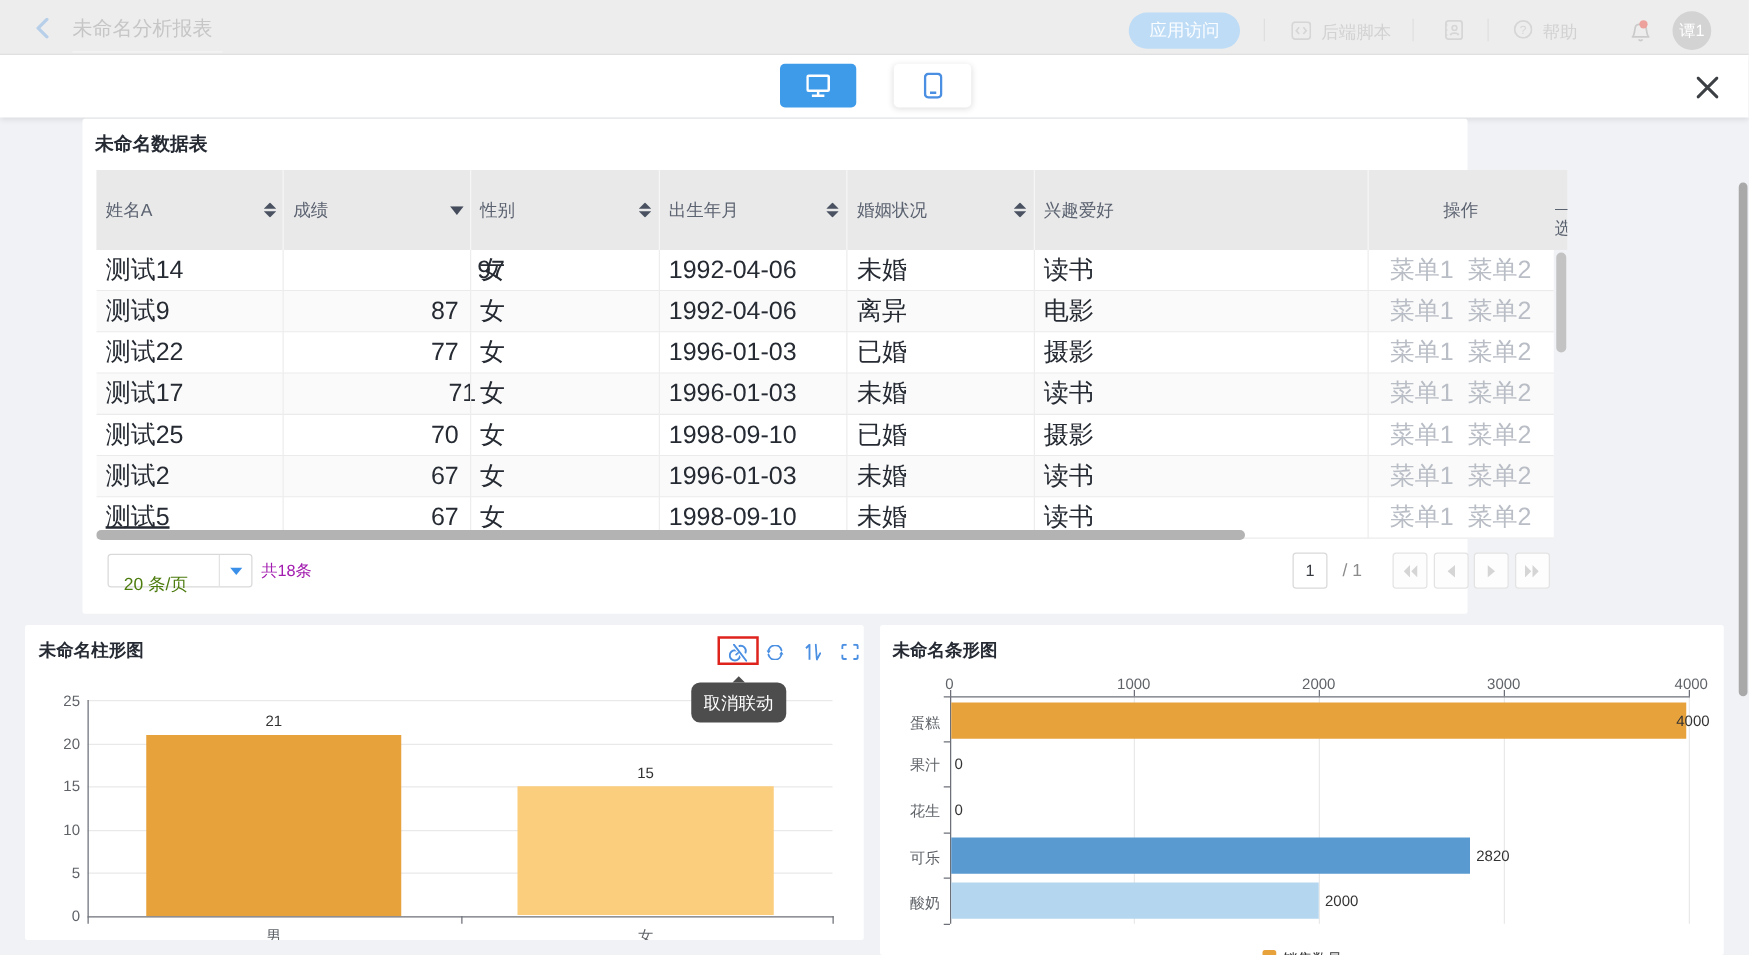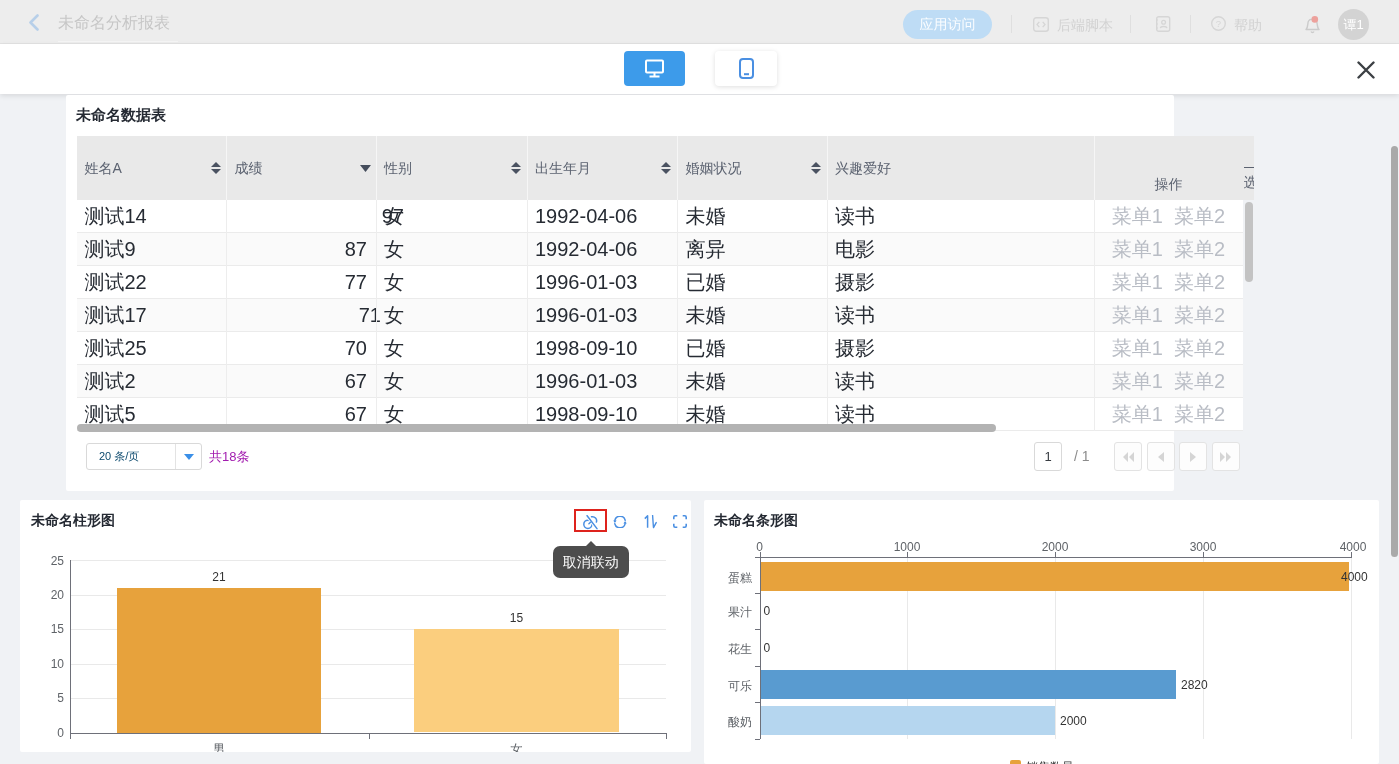--- a/index.html
+++ b/index.html
@@ -74,21 +74,21 @@
   <div class="abs" style="left:10px;top:11px;font-size:15px;font-weight:bold;color:#252a33;">未命名数据表</div>
   <div class="abs" id="tablewrap" style="left:10.5px;top:41px;width:1177px;height:297px;overflow:hidden;">
 
     <div class="abs" id="thead" style="left:0;top:0;width:1177px;height:64px;background:#e9e9e9;font-size:14px;color:#5b6270;">
       <div class="abs hc" style="left:0;width:150px;">姓名A</div>
       <div class="abs hc" style="left:150px;width:149.5px;">成绩</div>
       <div class="abs hc" style="left:299.5px;width:151px;">性别</div>
       <div class="abs hc" style="left:601px;width:149.5px;">婚姻状况</div>
       <div class="abs hc" style="left:450.5px;width:150.5px;">出生年月</div>
       <div class="abs hc" style="left:750.5px;width:267px;">兴趣爱好</div>
-      <div class="abs" style="left:1017.5px;width:149px;top:0;height:64px;line-height:64px;text-align:center;margin-top:16px;">操作</div>
+      <div class="abs" style="left:1017.5px;width:149px;top:0;height:64px;line-height:64px;text-align:center;">操作</div>
       <svg class="abs" style="left:134px;top:26px;" width="10" height="12" viewBox="0 0 10 12">
           <path d="M5 0 L10 5 H0 Z" fill="#4a5261"></path>
           <path d="M0 7 H10 L5 12 Z" fill="#4a5261"></path>
         </svg>
       <svg class="abs" style="left:283px;top:29px;" width="11" height="7" viewBox="0 0 11 7">
           <path d="M0 0 H11 L5.5 7 Z" fill="#454d5c"></path>
         </svg>
       <svg class="abs" style="left:434px;top:26px;" width="10" height="12" viewBox="0 0 10 12">
           <path d="M5 0 L10 5 H0 Z" fill="#4a5261"></path>
           <path d="M0 7 H10 L5 12 Z" fill="#4a5261"></path>
@@ -160,21 +160,21 @@
       <div class="row" style="top:165px;background:#fafafa;">
           <div style="left:8px;">测试2</div>
           <div style="left:150px;width:140.5px;text-align:right;">67</div>
           <div style="left:307.5px;">女</div>
           <div style="left:458.5px;">1996-01-03</div>
           <div style="left:609px;">未婚</div>
           <div style="left:758.5px;">读书</div>
           <div style="left:1017.5px;width:149px;text-align:center;color:#b9bdc5;">菜单1&nbsp;&nbsp;菜单2</div>
         </div>
       <div class="row" style="top:198px;background:#ffffff;">
-          <div style="left:8px;">测试5</div>
+          <div style="left:8px;text-decoration:underline;">测试5</div>
           <div style="left:150px;width:140.5px;text-align:right;">67</div>
           <div style="left:307.5px;">女</div>
           <div style="left:458.5px;">1998-09-10</div>
           <div style="left:609px;">未婚</div>
           <div style="left:758.5px;">读书</div>
           <div style="left:1017.5px;width:149px;text-align:center;color:#b9bdc5;">菜单1&nbsp;&nbsp;菜单2</div>
         </div>
       <div class="vline" style="left:149.5px;"></div>
       <div class="vline" style="left:299px;"></div>
       <div class="vline" style="left:450px;"></div>
@@ -182,21 +182,21 @@
       <div class="vline" style="left:750px;"></div>
       <div class="vline" style="left:1017px;"></div>
     </div>
 
     <div class="abs" style="left:1168px;top:66px;width:8px;height:80px;border-radius:4px;background:#c3c3c3;"></div>
 
     <div class="abs" style="left:0px;top:288px;width:919px;height:8px;border-radius:4px;background:#b3b3b3;"></div>
   </div>
 
   <div class="abs" style="left:20px;top:348px;width:116px;height:27px;border:1px solid #d9d9d9;border-radius:3px;background:#fff;">
-    <div class="abs" style="left:12px;top:0;height:25px;line-height:25px;font-size:11px;color:#0c4a6e;">20 条/页</div>
+    <div class="abs" style="left:12px;top:11px;height:25px;line-height:25px;font-size:14px;color:#4d7c0f;">20 条/页</div>
     <div class="abs" style="left:88px;top:0;width:1px;height:25px;background:#e3e3e3;"></div>
     <svg class="abs" style="left:97px;top:10px;" width="10" height="6" viewBox="0 0 10 6">
         <path d="M0 0 H10 L5 6 Z" fill="#3a8fe8"></path>
       </svg>
   </div>
   <div class="abs" style="left:143px;top:348px;height:27px;line-height:27px;font-size:13px;color:#a21caf;">共18条</div>
   <div class="abs" style="left:968px;top:347px;width:28px;height:29px;border:1px solid #d9d9d9;border-radius:3px;background:#fff;text-align:center;line-height:27px;font-size:13px;color:#383c42;">1</div>
   <div class="abs" style="left:1008px;top:347px;height:29px;line-height:29px;font-size:14px;color:#8b8b8b;">/ 1</div>
   <div class="abs pgbtn" style="left:1048px;">
       <svg width="11" height="10" viewBox="0 0 11 10">

